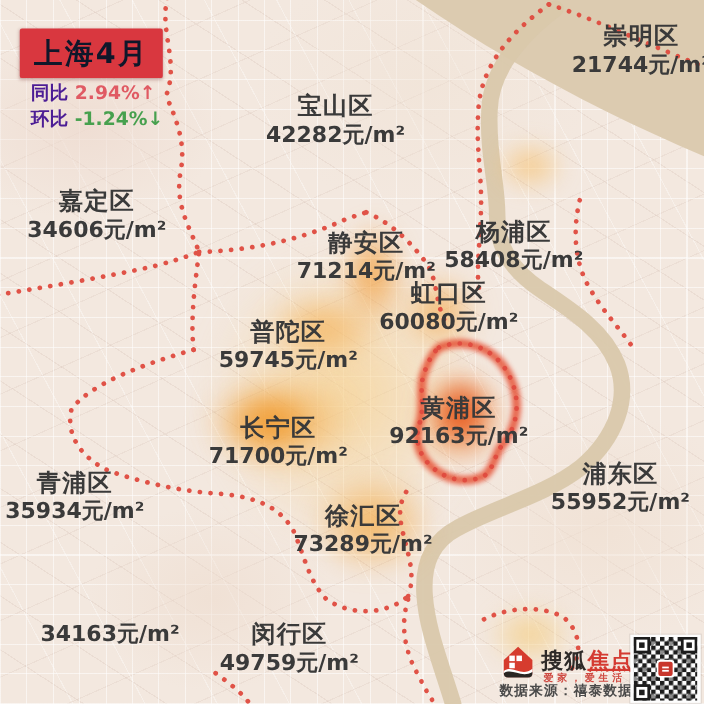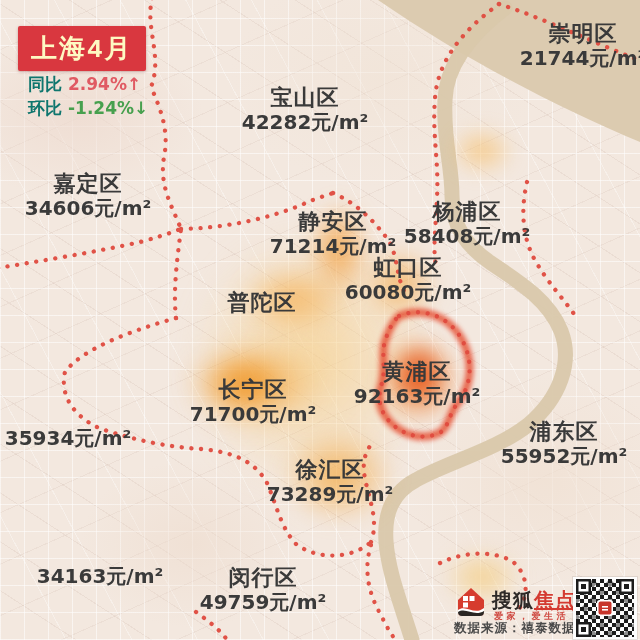--- a/index.html
+++ b/index.html
@@ -26,28 +26,27 @@
       radial-gradient(200px 150px at 85% 75%, rgba(240,224,210,.7), transparent 70%),
       radial-gradient(160px 120px at 30% 85%, rgba(238,220,206,.6), transparent 70%),
       radial-gradient(220px 160px at 60% 12%, rgba(240,226,212,.5), transparent 70%);
   }
   svg.layer{position:absolute;left:0;top:0;width:640px;height:640px;pointer-events:none;}
   .blob{position:absolute;border-radius:50%;filter:blur(10px);}
   #huangpu-glow{filter:blur(2.5px);opacity:.8;}
   
   .title-box{
     position:absolute;left:18px;top:26px;
-    background:#d9373f;color:#fef9c3;
+    background:#d9373f;color:#0f172a;
     font-size:26px;font-weight:bold;letter-spacing:2px;
     padding:5px 13px;border-radius:2px;
     box-shadow:0 1px 3px rgba(120,40,40,.35);
-    font-family:Liberation Mono, monospace;
   }
   .stat-row{position:absolute;left:28px;font-size:17px;font-weight:bold;white-space:nowrap;}
-  .stat-row .lbl{color:#0f766e;margin-right:6px;}
+  .stat-row .lbl{color:#4c1d95;margin-right:6px;}
   #yoy-row{top:73px;}
   #mom-row{top:97px;}
   #yoy-val{color:#e05a63;text-align:center;}
   #mom-val{color:#47a04e;}
   
   .district{
     position:absolute;transform:translateX(-50%);
     text-align:center;color:#3a3a3a;white-space:nowrap;line-height:1.18;
   }
   .d-name{font-size:22px;font-weight:bold;letter-spacing:1px;}
@@ -132,30 +131,32 @@
   <div class="district" style="left:467px;top:199px">
     <div class="d-name">杨浦区</div>
     <div class="d-price">58408元/m²</div>
   </div>
   <div class="district" style="left:408px;top:255px">
     <div class="d-name">虹口区</div>
     <div class="d-price">60080元/m²</div>
   </div>
   <div class="district" style="left:262px;top:290px">
     <div class="d-name">普陀区</div>
+    <div class="d-price">59745元/m²</div>
   </div>
   <div class="district" style="left:417px;top:359px">
     <div class="d-name">黄浦区</div>
     <div class="d-price">92163元/m²</div>
   </div>
   <div class="district" style="left:253px;top:377px">
     <div class="d-name">长宁区</div>
     <div class="d-price">71700元/m²</div>
   </div>
   <div class="district" style="left:68px;top:427px">
+    <div class="d-name">青浦区</div>
     <div class="d-price">35934元/m²</div>
   </div>
   <div class="district" style="left:564px;top:419px">
     <div class="d-name">浦东区</div>
     <div class="d-price">55952元/m²</div>
   </div>
   <div class="district" style="left:330px;top:457px">
     <div class="d-name">徐汇区</div>
     <div class="d-price">73289元/m²</div>
   </div>

